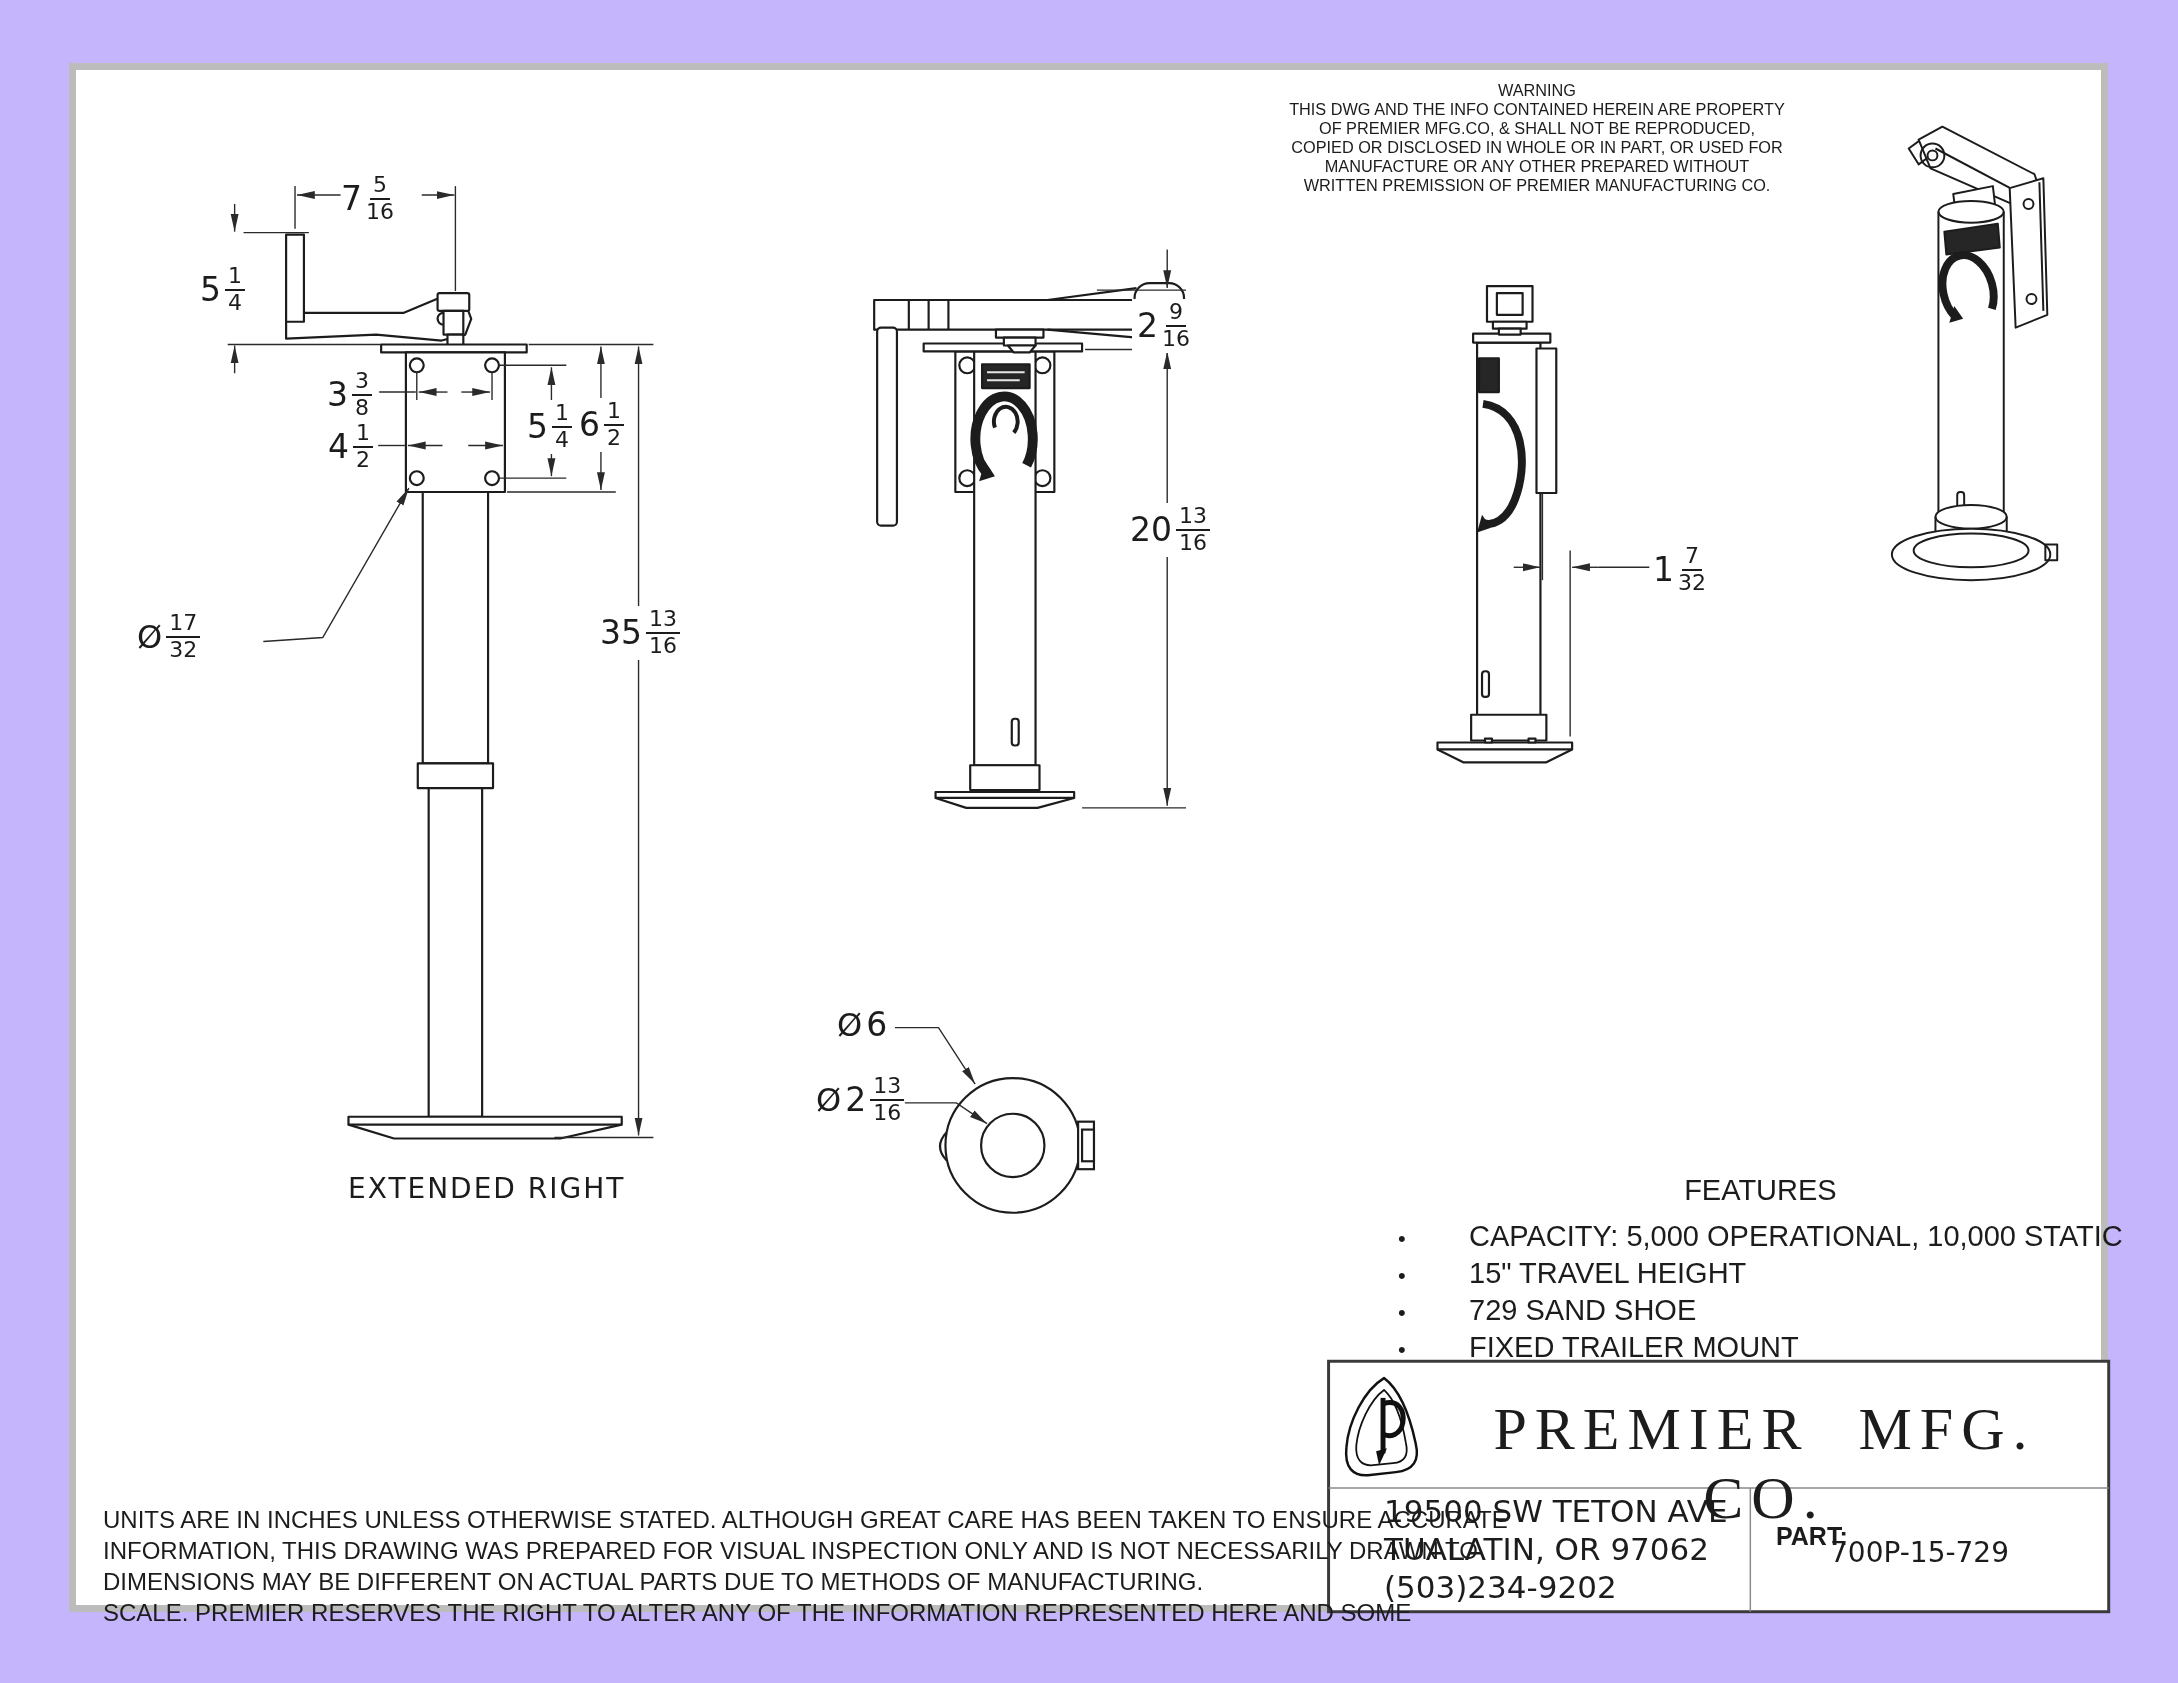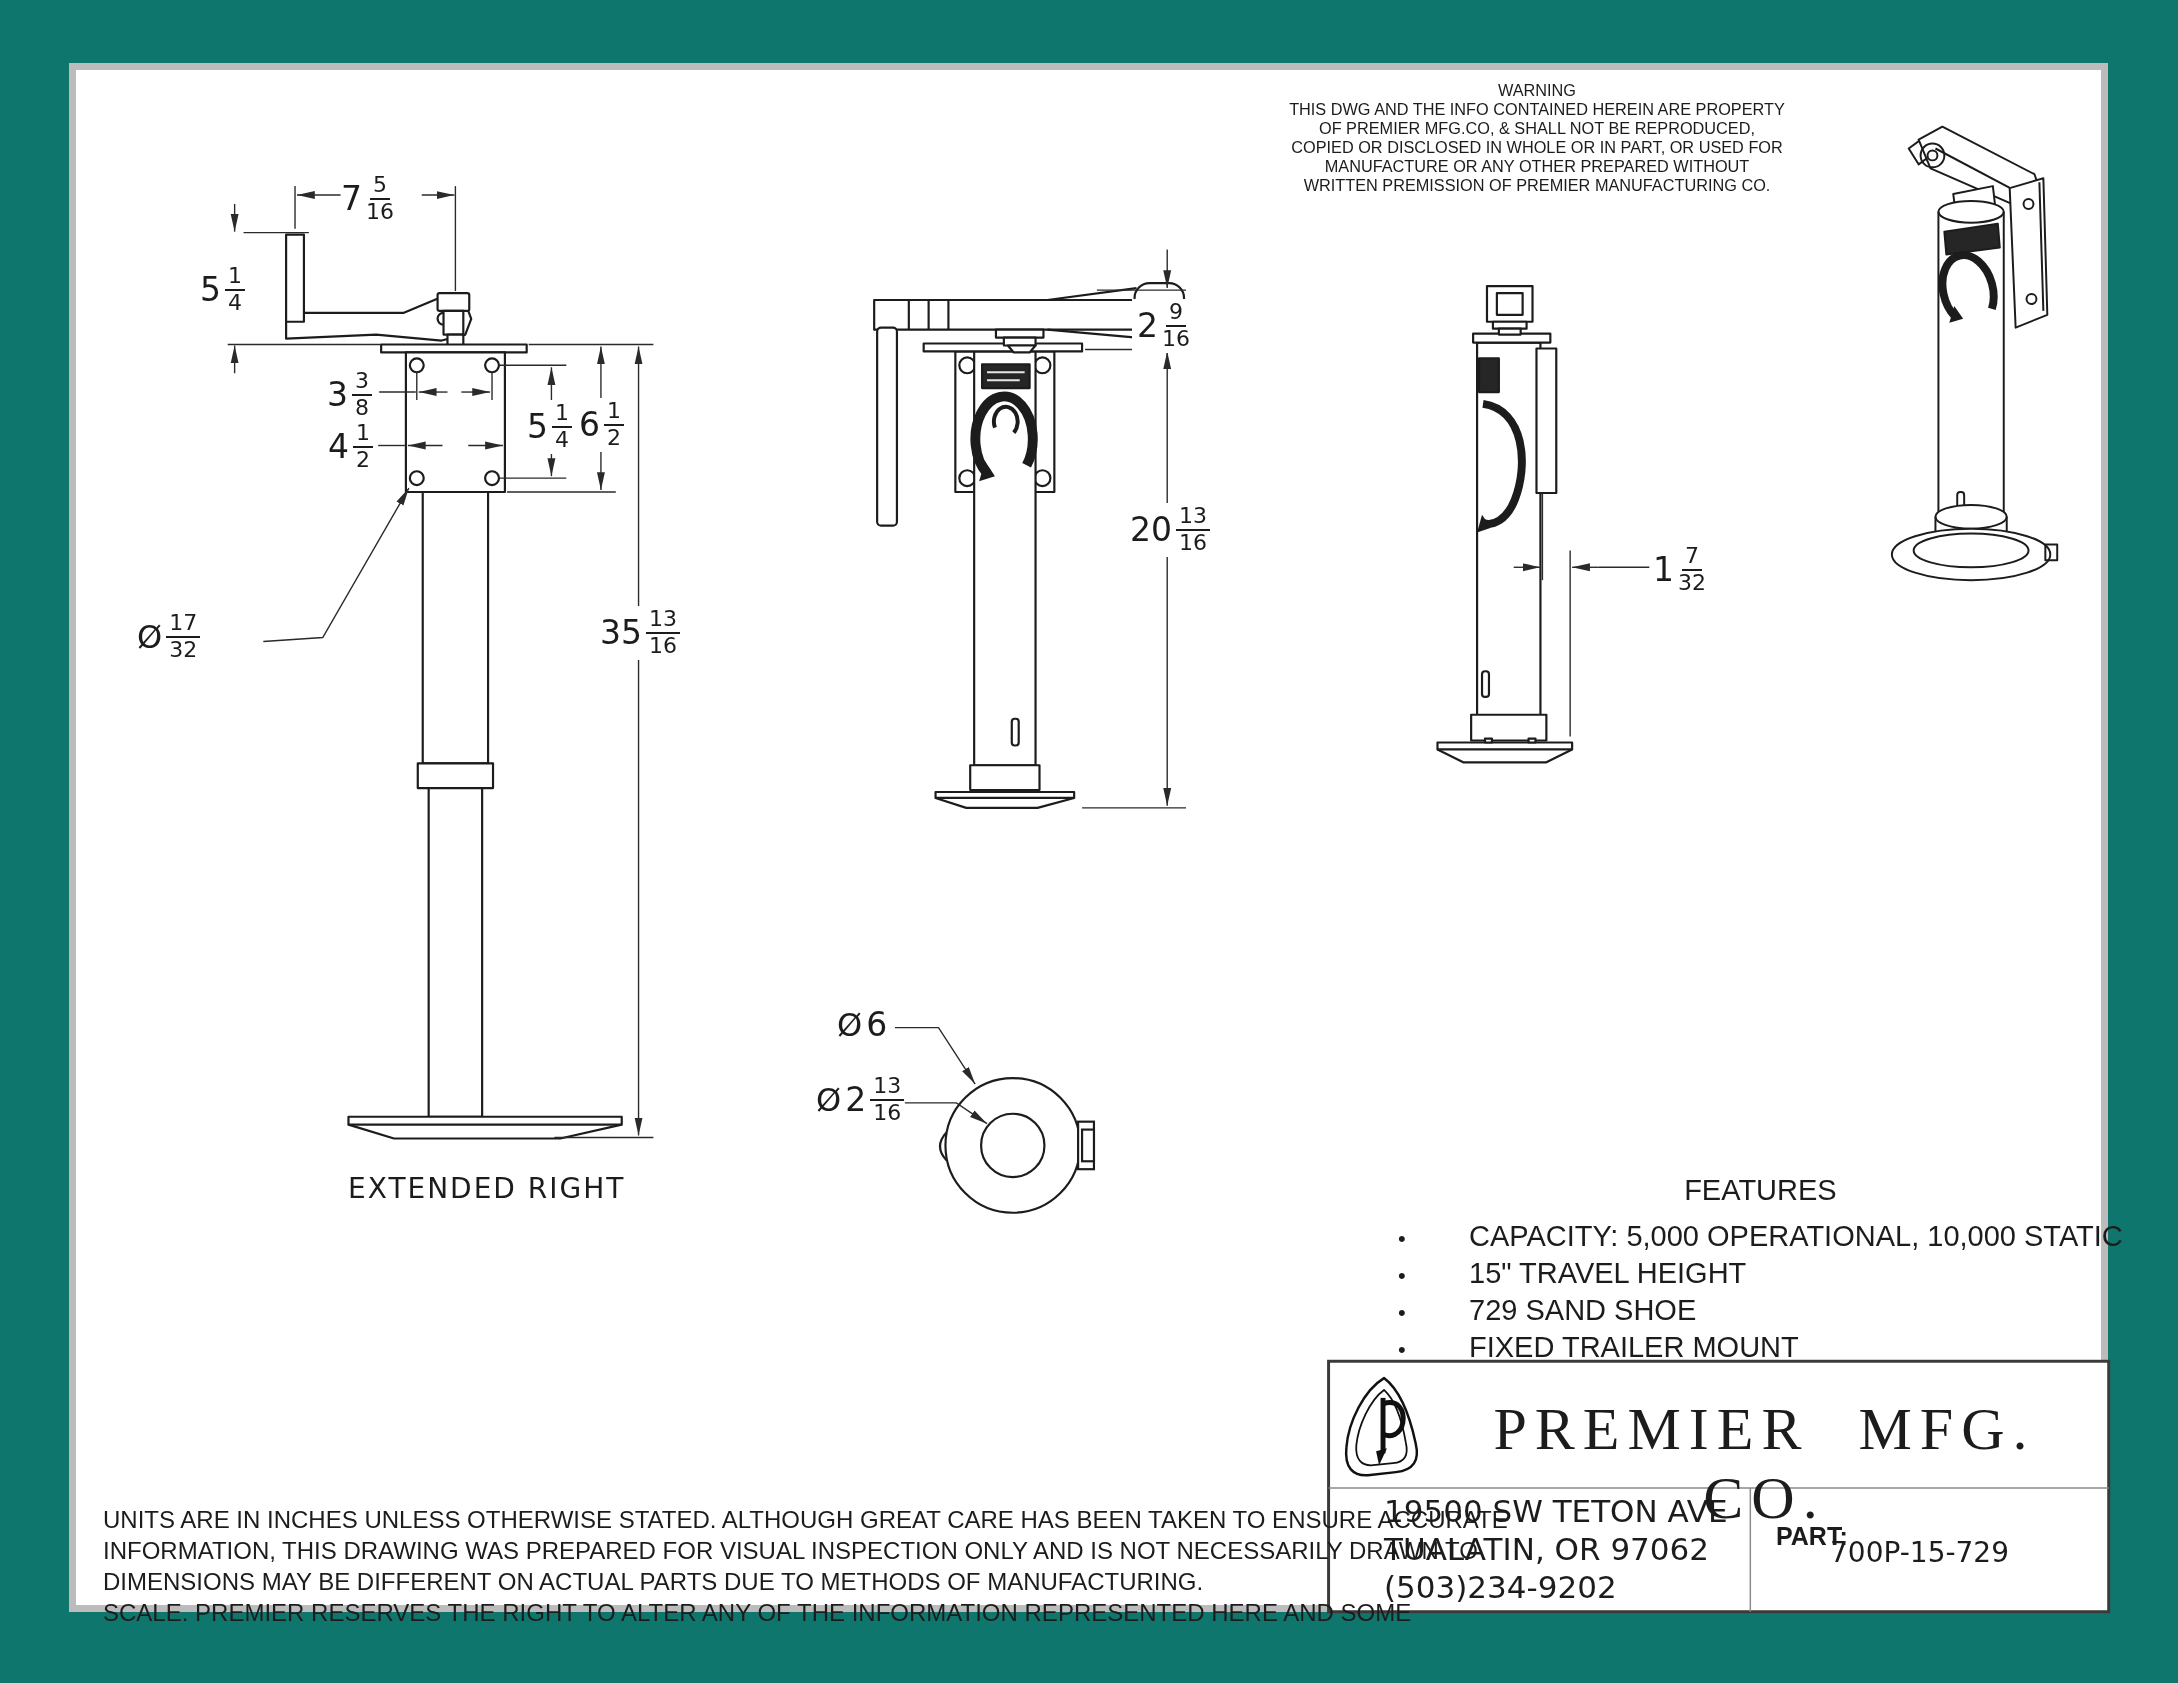--- a/index.html
+++ b/index.html
@@ -1,16 +1,16 @@
 <!DOCTYPE html>
 <html><head>
 <meta charset="utf-8">
 <style>
   html,body{margin:0;padding:0;background:#fff;}
-  #page{position:relative;width:2178px;height:1683px;background:#0f766e;overflow:hidden;
+  #page{position:relative;width:2178px;height:1683px;background:#c4b5fd;overflow:hidden;
         font-family:"DejaVu Sans",sans-serif;color:#1c1c1c;}
   #sheet-border{position:absolute;left:69px;top:63px;width:2039px;height:1549px;
         border:7px solid #bcbcbc;box-sizing:border-box;background:#fff;}
   svg.lines{position:absolute;left:0;top:0;}
   
   .dim{position:absolute;display:flex;align-items:center;gap:4px;font-size:33px;line-height:1;
        white-space:nowrap;color:#1c1c1c;}
   .dim .frac{display:inline-flex;flex-direction:column;align-items:center;font-size:22px;line-height:1.04;}
   .dim .fn{border-bottom:2px solid #1c1c1c;padding:0 3px 1px;}
   .dim .fd{padding-top:1px;}

